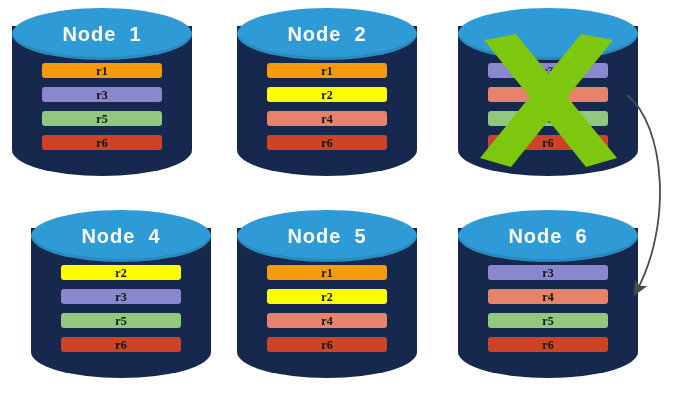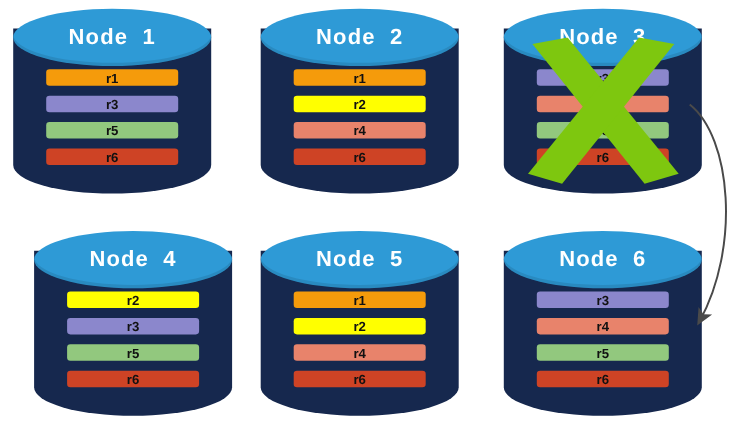--- a/index.html
+++ b/index.html
@@ -76,20 +76,21 @@
     font-weight: bold;
     letter-spacing: 1px;
     white-space: pre;
   }
 
   .bars {
     position: absolute;
     left: 30px;
     top: 55px;
     width: 120px;
+    font-family: Liberation Serif, serif;
   }
   .bar {
     height: 15px;
     margin-bottom: 9px;
     border-radius: 3px;
     display: flex;
     align-items: center;
     justify-content: center;
     font-size: 12px;
     font-weight: bold;
@@ -143,21 +144,20 @@
           <div class="bar" style="background: rgb(245, 155, 11);">r1</div>
           <div class="bar" style="background: rgb(255, 255, 0);">r2</div>
           <div class="bar" style="background: rgb(232, 131, 107);">r4</div>
           <div class="bar" style="background: rgb(206, 67, 37);">r6</div>
         </div>
       </div>
       <div class="node" style="left: 458px; top: 8px;">
         <div class="cyl-shadow"></div>
         <div class="cyl-body" style="background: rgb(22, 40, 78);"></div>
         <div class="cyl-top" style="background: rgb(46, 154, 214);"></div>
-        <div class="node-label">Node  3</div>
         <div class="bars">
           <div class="bar" style="background: rgb(139, 135, 204);">r3</div>
           <div class="bar" style="background: rgb(232, 131, 107);">r4</div>
           <div class="bar" style="background: rgb(146, 200, 126);">r5</div>
           <div class="bar" style="background: rgb(206, 67, 37);">r6</div>
         </div>
         <svg class="cross" viewBox="0 0 145 138">
           <path d="M8 6 L40 0 L141 124 L110 133 Z" fill="#7ec70f"></path>
           <path d="M105 0 L137 6 L35 133 L4 124 Z" fill="#7ec70f"></path>
         </svg>

